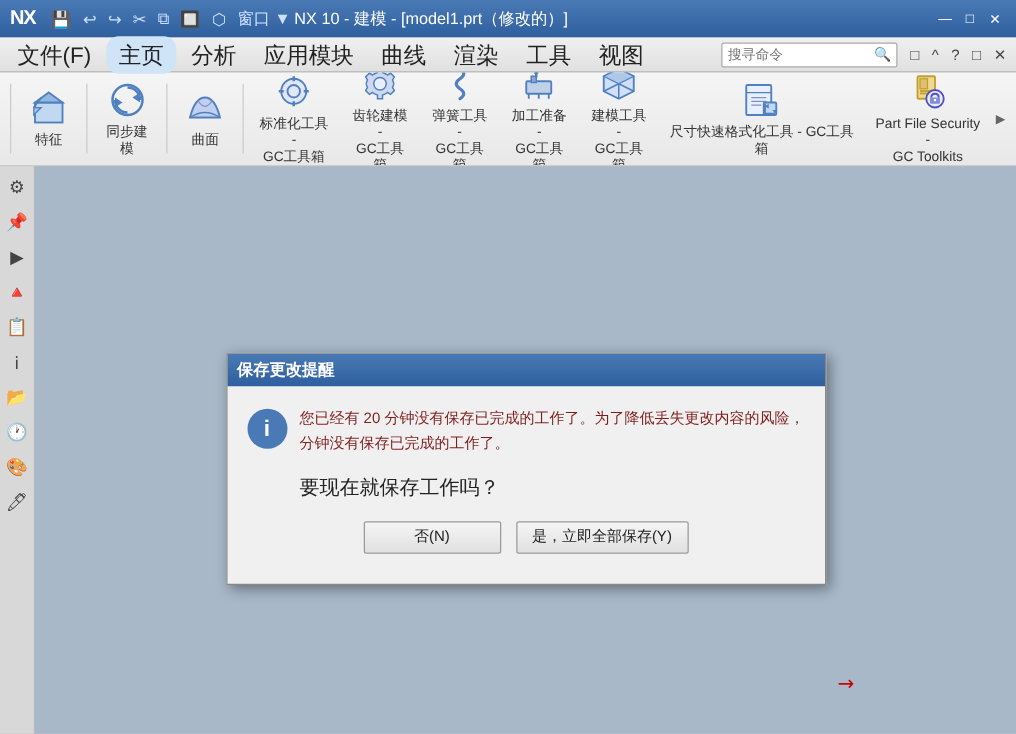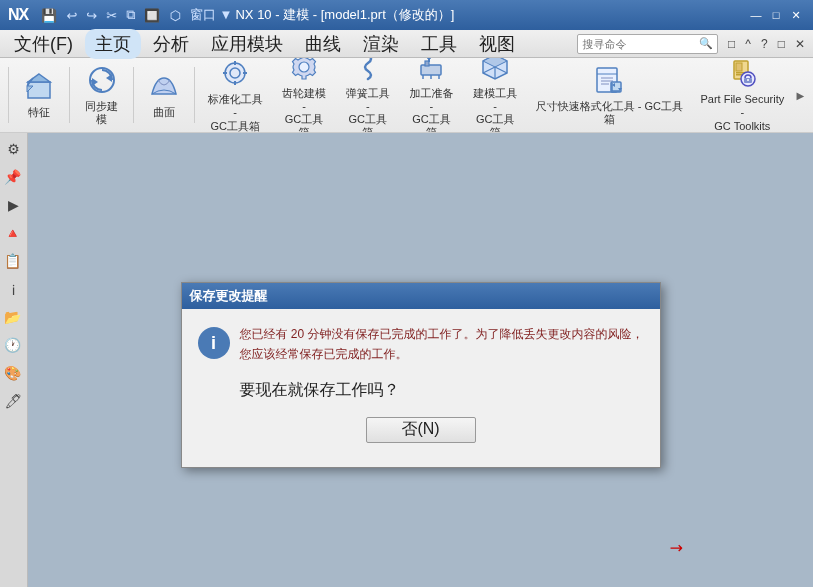--- a/index.html
+++ b/index.html
@@ -271,21 +271,21 @@
       justify-content: center;
       gap: 12px;
       padding-bottom: 8px;
     }
     .dialog-btn {
       min-width: 110px;
       height: 26px;
       background: linear-gradient(to bottom, #f5f5f5, #e0e0e0);
       border: 1px solid #999;
       border-radius: 2px;
-      font-size: 16px;
+      font-size: 12px;
       color: #222;
       cursor: pointer;
       padding: 0 12px;
       font-family: 'Microsoft YaHei', SimSun, Arial, sans-serif;
     }
 
     
     .cursor-arrow {
       position: absolute;
       bottom: 30px;
@@ -515,25 +515,26 @@
       <div class="dialog-titlebar">
         <span>保存更改提醒</span>
       </div>
       <div class="dialog-body">
         <div class="dialog-message-row">
           <div class="dialog-icon">
             <span>i</span>
           </div>
           <div class="dialog-text">
             <span>您已经有 20 分钟没有保存已完成的工作了。为了降低丢失更改内容的风险，</span><br>
-            <span>您应该经常保存已完成的工作。</span>
+            <span>分钟没有保存已完成的工作了。</span>
           </div>
         </div>
         <div class="dialog-question">要现在就保存工作吗？</div>
         <div class="dialog-buttons">
           <button class="dialog-btn">否(N)</button>
+          <button class="dialog-btn">是，立即全部保存(Y)</button>
         </div>
       </div>
     </div>
   </div>
 
   <div class="cursor-arrow">↗</div>
 </div>
 
 </body></html>

